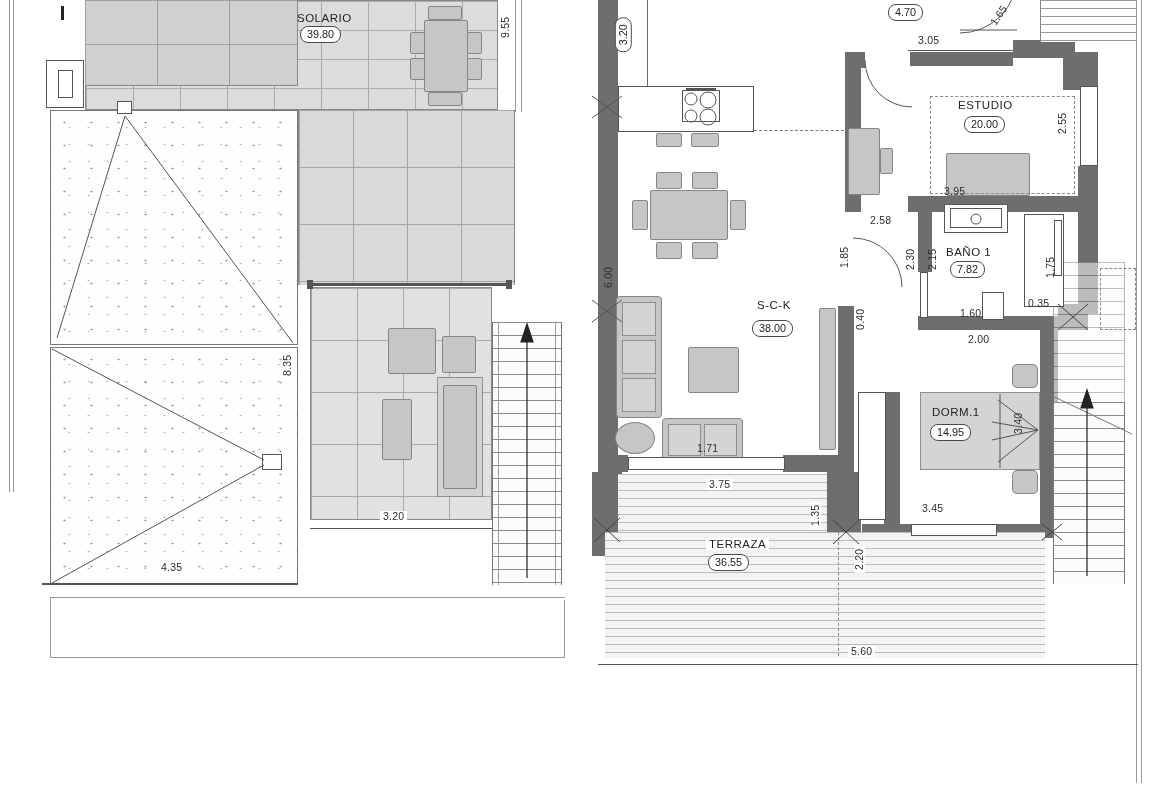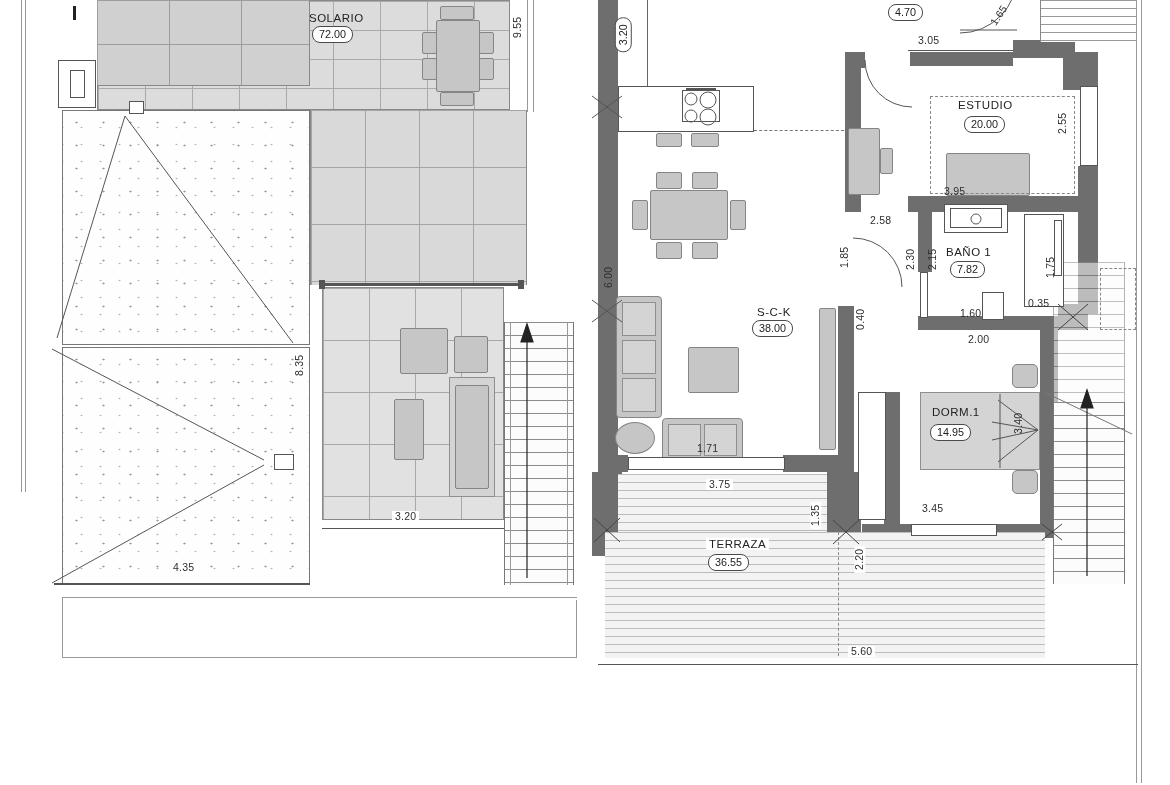--- a/index.html
+++ b/index.html
@@ -40,21 +40,21 @@
   .thin{background:#999;z-index:4}
   .dashedl{border-top:1px dashed #777;z-index:8}
   .dashedr{border:1px dashed #888;z-index:8}
   svg{position:absolute;left:0;top:0;z-index:12;pointer-events:none}
 </style>
 </head>
 <body>
 
 <div id="stage">
 
-  <div class="a" style="left:12px;top:0;width:585px;height:673px">
+  <div class="a" style="left:0;top:0;width:585px;height:673px">
     <div class="a thin" style="left:9px;top:0;width:1px;height:492px"></div>
     <div class="a thin" style="left:13px;top:0;width:1px;height:492px"></div>
     <div class="a" style="left:61px;top:6px;width:3px;height:14px;background:#222"></div>
 
     <div class="a tilesA" style="left:85px;top:0;width:413px;height:110px"></div>
     <div class="a tilesDark" style="left:85px;top:0;width:213px;height:86px;border-right:1px solid #888;border-bottom:1px solid #888"></div>
     <div class="a thin" style="left:515px;top:0;width:1px;height:112px"></div>
     <div class="a thin" style="left:521px;top:0;width:1px;height:112px"></div>
 
     <div class="a wt" style="left:46px;top:60px;width:38px;height:48px"></div>
@@ -62,21 +62,21 @@
 
     <div class="a fur" style="left:428px;top:6px;width:34px;height:14px"></div>
     <div class="a fur" style="left:424px;top:20px;width:44px;height:72px"></div>
     <div class="a fur" style="left:410px;top:32px;width:15px;height:22px"></div>
     <div class="a fur" style="left:410px;top:58px;width:15px;height:22px"></div>
     <div class="a fur" style="left:467px;top:32px;width:15px;height:22px"></div>
     <div class="a fur" style="left:467px;top:58px;width:15px;height:22px"></div>
     <div class="a fur" style="left:428px;top:92px;width:34px;height:14px"></div>
 
     <div class="a rname" style="left:297px;top:12px">SOLARIO</div>
-    <div class="a abox" style="left:300px;top:26px">72.00</div>
+    <div class="a abox" style="left:300px;top:26px">39.80</div>
     <div class="a dim v" style="left:495px;top:22px">9.55</div>
 
     <div class="a tilesB" style="left:298px;top:110px;width:217px;height:175px"></div>
     <div class="a line" style="left:310px;top:283px;width:202px;height:3px"></div>
     <div class="a line" style="left:307px;top:280px;width:6px;height:9px"></div>
     <div class="a line" style="left:506px;top:280px;width:6px;height:9px"></div>
 
     <div class="a tilesC" style="left:310px;top:287px;width:182px;height:233px"></div>
     <div class="a fur" style="left:388px;top:328px;width:48px;height:46px"></div>
     <div class="a fur" style="left:442px;top:336px;width:34px;height:37px"></div>
@@ -192,21 +192,21 @@
 
     <div class="a" style="left:1040px;top:0;width:96px;height:42px;background:repeating-linear-gradient(180deg,#999 0 1px,#fff 1px 8px);border-left:1px solid #888"></div>
     <div class="a steps light" style="left:1053px;top:262px;width:72px;height:140px"></div>
     <div class="a steps" style="left:1053px;top:402px;width:72px;height:182px"></div>
     <div class="a dashedr" style="left:1100px;top:268px;width:36px;height:62px"></div>
 
     <div class="a thin" style="left:1136px;top:0;width:1px;height:783px"></div>
     <div class="a thin" style="left:1141px;top:0;width:1px;height:783px"></div>
     <div class="a line" style="left:908px;top:50px;width:105px;height:1px"></div>
 
-    <div class="a rname" style="left:757px;top:306px">S-C-K</div>
+    <div class="a rname" style="left:757px;top:299px">S-C-K</div>
     <div class="a abox" style="left:752px;top:320px">38.00</div>
     <div class="a rname" style="left:958px;top:99px">ESTUDIO</div>
     <div class="a abox" style="left:964px;top:116px">20.00</div>
     <div class="a rname" style="left:946px;top:246px">BAÑO 1</div>
     <div class="a abox" style="left:950px;top:261px">7.82</div>
     <div class="a rname" style="left:932px;top:406px">DORM.1</div>
     <div class="a abox" style="left:930px;top:424px">14.95</div>
     <div class="a rname knock" style="left:706px;top:538px">TERRAZA</div>
     <div class="a abox" style="left:708px;top:554px">36.55</div>
 

